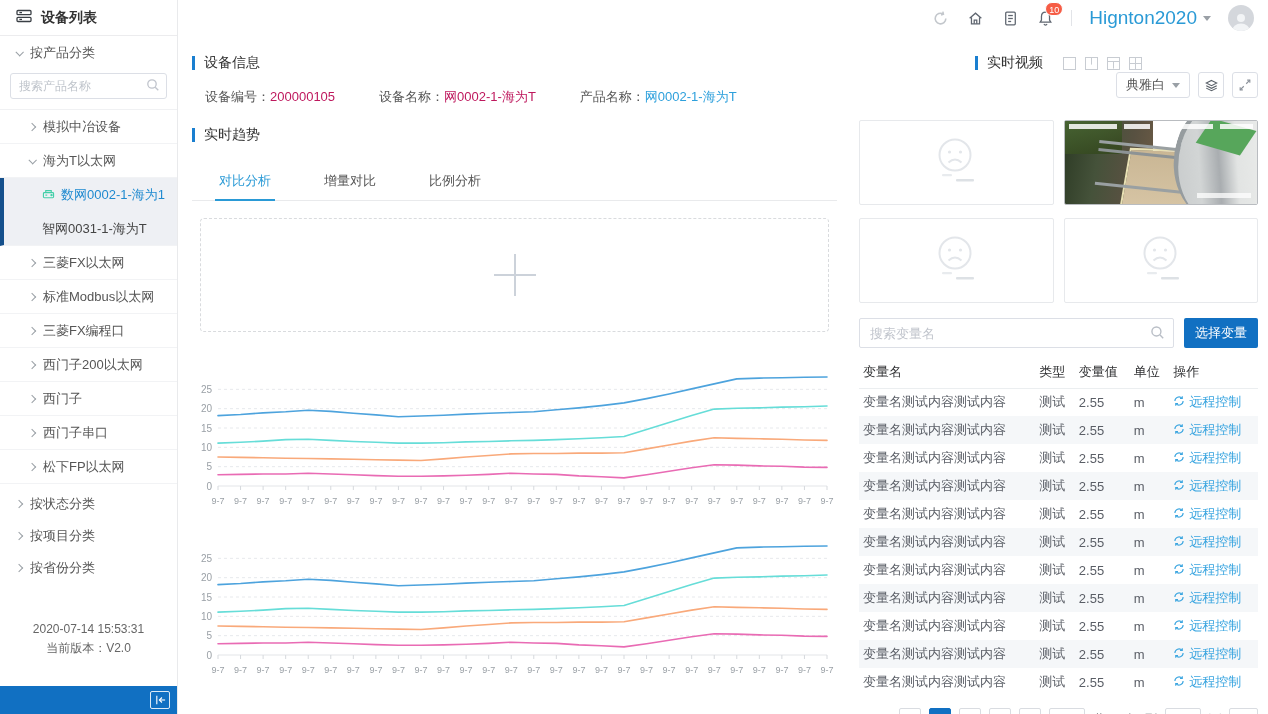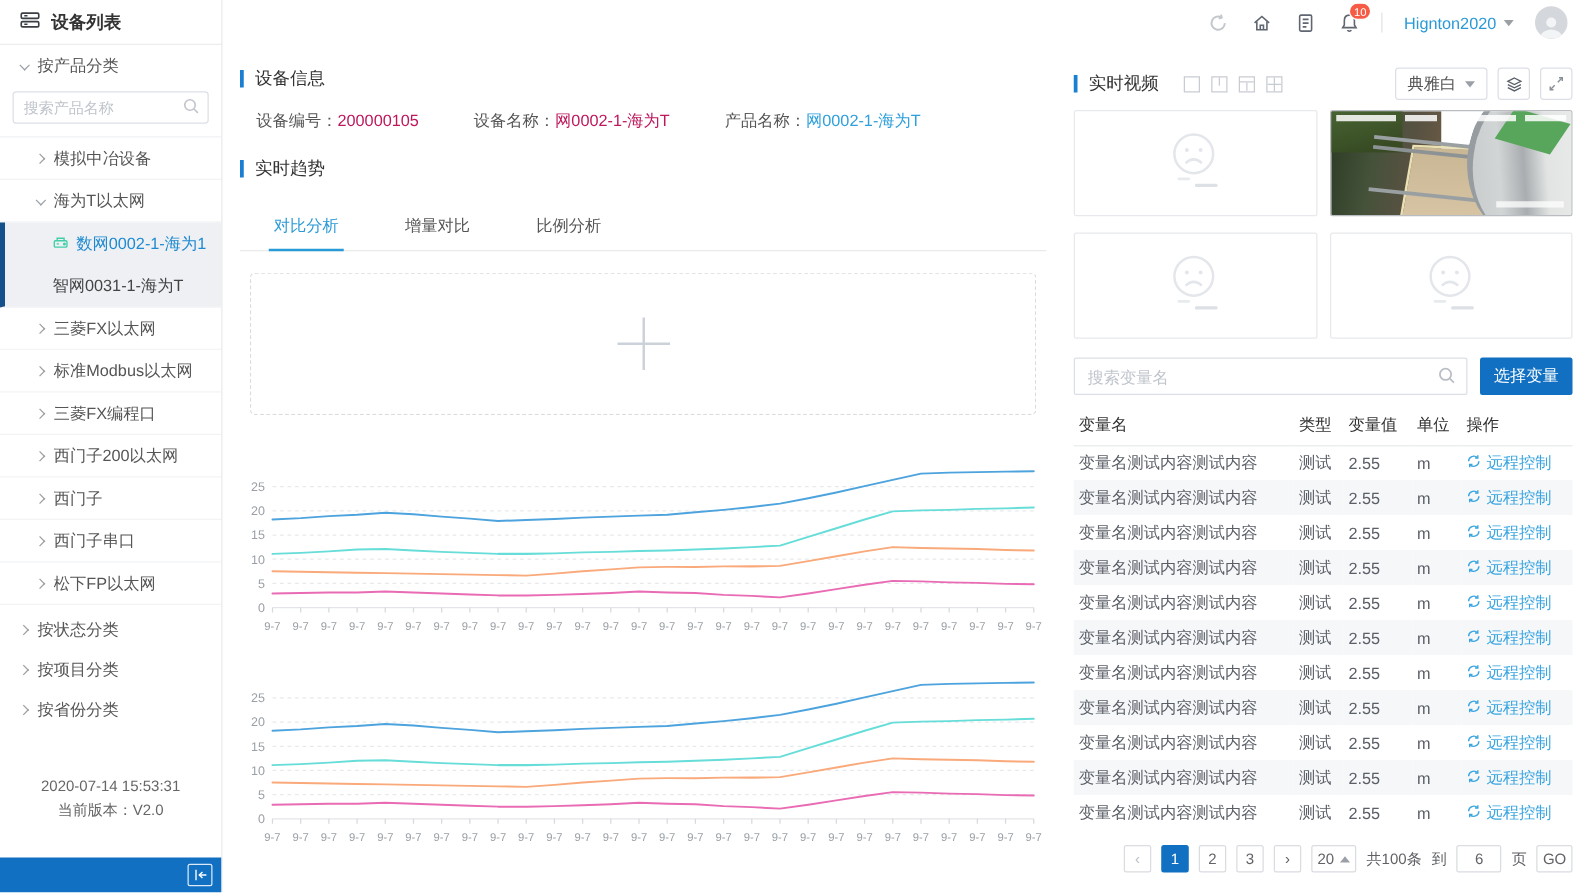--- a/index.html
+++ b/index.html
@@ -30,21 +30,21 @@
   .sidebar-footer { height:28px; flex:0 0 28px; background:#1170c2; display:flex; align-items:center; justify-content:flex-end; padding-right:7px; }
   .collapse-btn { width:20px; height:18px; border:1px solid rgba(255,255,255,.85); border-radius:2px; display:flex; align-items:center; justify-content:center; cursor:pointer; }
 
   
   .main { flex:1; display:flex; flex-direction:column; overflow:hidden; }
   .topbar { height:36px; flex:0 0 36px; display:flex; align-items:center; justify-content:flex-end; padding-right:14px; gap:17px; }
   .tb-icon { width:18px; height:18px; display:flex; align-items:center; justify-content:center; cursor:pointer; }
   .bell-wrap { position:relative; }
   .badge { position:absolute; top:-7px; left:9px; min-width:17px; height:14px; border-radius:8px; background:#f65c45; color:#fff; font-size:9px; line-height:14px; text-align:center; padding:0 3px; border:1px solid #fff; }
   .tb-divider { width:1px; height:16px; background:#e2e4e8; }
-  .user-wrap { display:flex; align-items:center; gap:6px; color:#2a9ad6; cursor:pointer; font-size:13px; }
+  .user-wrap { display:flex; align-items:center; gap:6px; color:#2a9ad6; cursor:pointer; font-size:19px; }
   .caret-down { width:0; height:0; border-left:4px solid transparent; border-right:4px solid transparent; border-top:5px solid #9aa0a6; display:inline-block; }
   .avatar { width:26px; height:26px; border-radius:50%; background:#d4d7dc; display:flex; align-items:flex-end; justify-content:center; overflow:hidden; cursor:pointer; }
 
   .content { flex:1; display:flex; gap:22px; padding:10px 10px 0 14px; overflow:hidden; }
   .left-col { width:645px; flex:0 0 645px; }
   .right-col { flex:1; min-width:0; }
 
   .sec-title { display:flex; align-items:center; gap:9px; margin:8px 0 4px; }
   .sec-bar { width:3px; height:14px; background:#1a7fd0; }
   .sec-text { color:#333; font-size:14px; }
@@ -62,21 +62,21 @@
   .add-box { margin:17px 8px 0; height:114px; border:1px dashed #d9dbde; border-radius:4px; position:relative; cursor:pointer; }
   .plus { position:absolute; left:50%; top:50%; width:42px; height:42px; transform:translate(-50%,-50%); }
   .plus:before, .plus:after { content:""; position:absolute; background:#ccd2da; }
   .plus:before { left:50%; top:0; width:2px; height:100%; transform:translateX(-50%); }
   .plus:after { top:50%; left:0; height:2px; width:100%; transform:translateY(-50%); }
 
   .chart-box { margin-top:28px; }
   .chart-box + .chart-box { margin-top:14px; }
 
   
-  .video-header { display:flex; margin:8px 0 8px; }
+  .video-header { display:flex; align-items:center; margin:8px 0 22px;flex-direction:column; }
   .vh-left { display:flex; align-items:center; gap:9px; }
   .lay-icons { display:flex; gap:9px; margin-left:11px; }
   .lay { width:13px; height:13px; border:1px solid #c8ccd2; background-repeat:no-repeat; cursor:pointer; }
   .lay.l2 { background-image:linear-gradient(#c8ccd2,#c8ccd2); background-size:1px 60%; background-position:50% 0; }
   .lay.l3 { background-image:linear-gradient(#c8ccd2,#c8ccd2),linear-gradient(#c8ccd2,#c8ccd2); background-size:100% 1px,1px 60%; background-position:0 38%,50% 100%; }
   .lay.l4 { background-image:linear-gradient(#c8ccd2,#c8ccd2),linear-gradient(#c8ccd2,#c8ccd2); background-size:100% 1px,1px 100%; background-position:0 50%,50% 0; }
   .vh-right { margin-left:auto; display:flex; align-items:center; gap:8px; }
   .theme-select { height:26px; border:1px solid #dcdfe6; border-radius:3px; display:flex; align-items:center; gap:7px; padding:0 9px; cursor:pointer; color:#555; font-size:13px; }
   .icon-btn { width:26px; height:26px; border:1px solid #dcdfe6; border-radius:3px; display:flex; align-items:center; justify-content:center; cursor:pointer; background:#fff; }
 

